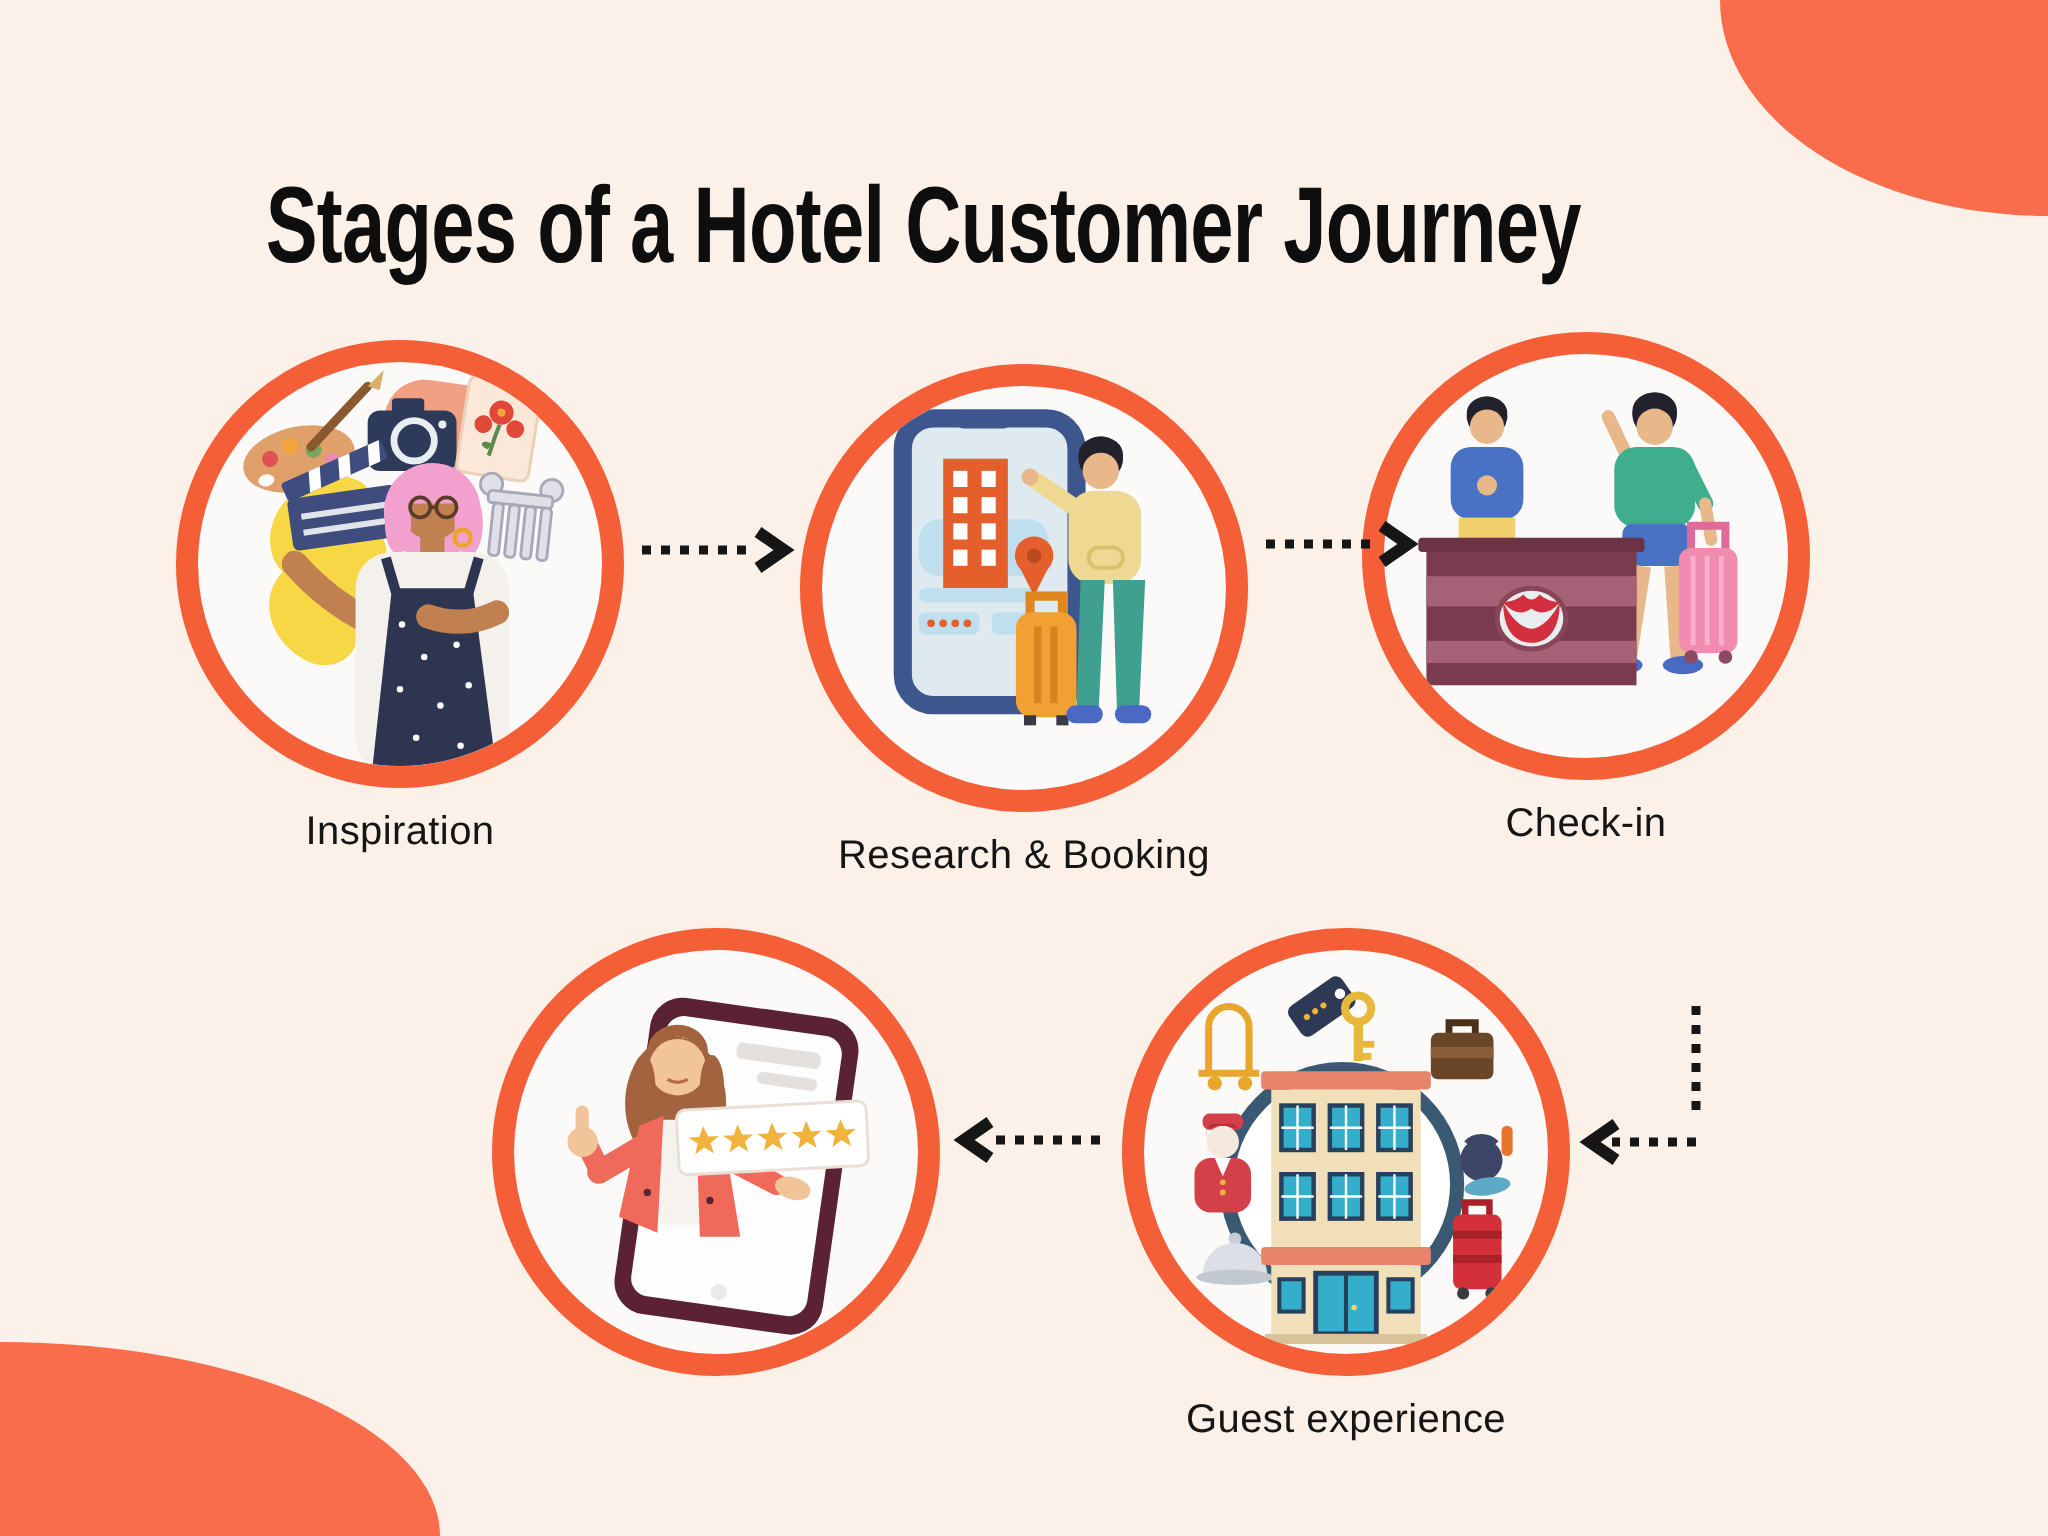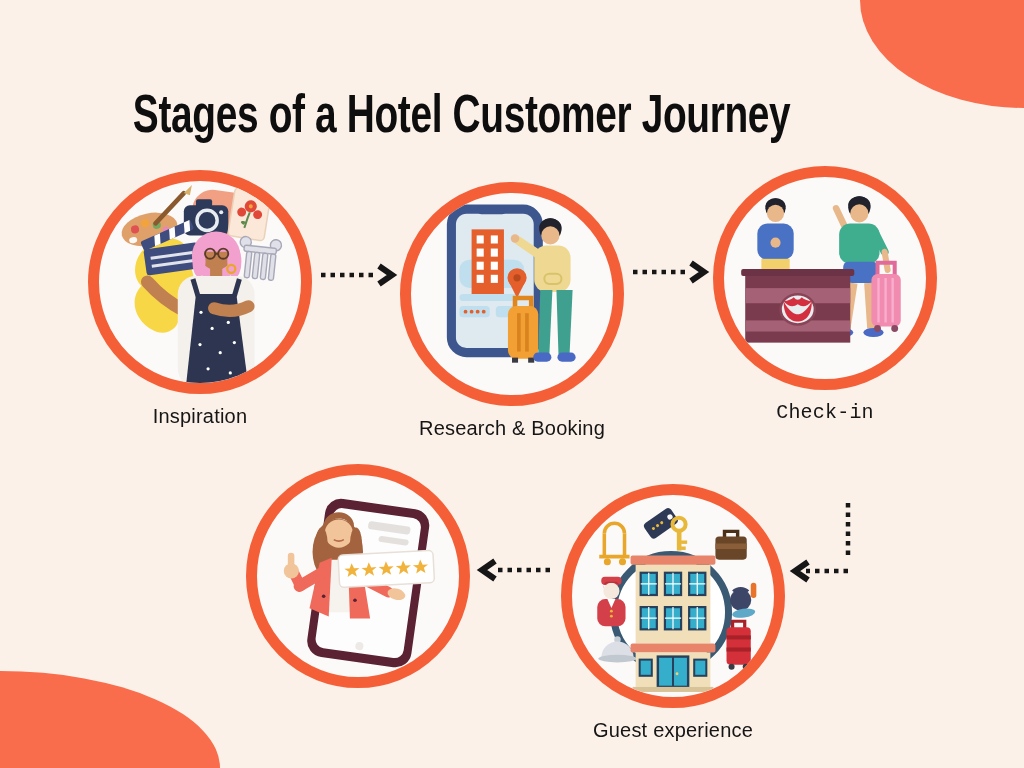--- a/index.html
+++ b/index.html
@@ -204,21 +204,21 @@
           <path d="M128 96 L126 160 L137 160 L140 96 Z" fill="#3FA08F"></path>
           <path d="M144 96 L146 160 L157 160 L160 96 Z" fill="#3FA08F"></path>
           <rect x="121" y="158" width="18" height="9" rx="4.5" fill="#4A69C4"></rect>
           <rect x="145" y="158" width="18" height="9" rx="4.5" fill="#4A69C4"></rect>
         </g>
       </svg>
     </div>
     <div class="stage-label">Research &amp; Booking</div>
   </div>
 
-  <div class="stage" style="left:713px;top:166px;font-family:Liberation Mono, monospace;">
+  <div class="stage" style="left:681px;top:166px;">
     <div class="disc">
       <svg viewBox="0 0 200 200">
 
         <g>
           <circle cx="51" cy="31" r="10" fill="#22222C"></circle>
           <circle cx="51" cy="36" r="8.5" fill="#E8B88A"></circle>
           <path d="M41 33 A10 10 0 0 1 61 33 L61 29 A10 8 0 0 0 41 29 Z" fill="#22222C"></path>
           <rect x="33" y="46" width="36" height="36" rx="10" fill="#4A72C4"></rect>
           <line x1="39" y1="56" x2="49" y2="66" stroke="#4A72C4" stroke-width="7" stroke-linecap="round"></line>
           <line x1="63" y1="56" x2="53" y2="66" stroke="#4A72C4" stroke-width="7" stroke-linecap="round"></line>
@@ -260,21 +260,21 @@
             <ellipse cx="73" cy="131" rx="17" ry="15" fill="#E8EDF0" stroke="#8A4458" stroke-width="2.5"></ellipse>
             <path d="M59 123 C64 133 70 136 73 136 C76 136 82 133 87 123 C87 138 80 143 73 143 C66 143 59 138 59 123 Z" fill="#D42F3F"></path>
             <path d="M59 123 Q66 131 73 126 Q80 131 87 123 Q80 122 77 119 Q73 124 69 119 Q66 122 59 123 Z" fill="#D42F3F"></path>
           </g>
         </g>
       </svg>
     </div>
     <div class="stage-label">Check-in</div>
   </div>
 
-  <div class="stage" style="left:561px;top:484px;">
+  <div class="stage" style="left:561px;top:464px;">
     <div class="disc">
       <svg viewBox="0 0 200 200">
 
         <circle cx="98" cy="116" r="57" fill="#FFFFFF" stroke="#3A5A74" stroke-width="7"></circle>
 
         <g stroke="#E8A62A" stroke-width="3.5" fill="none">
           <path d="M32 38 A10 10 0 0 1 52 38"></path>
           <line x1="32" y1="38" x2="32" y2="61"></line>
           <line x1="52" y1="38" x2="52" y2="61"></line>
           <line x1="27" y1="61" x2="57" y2="61"></line>

